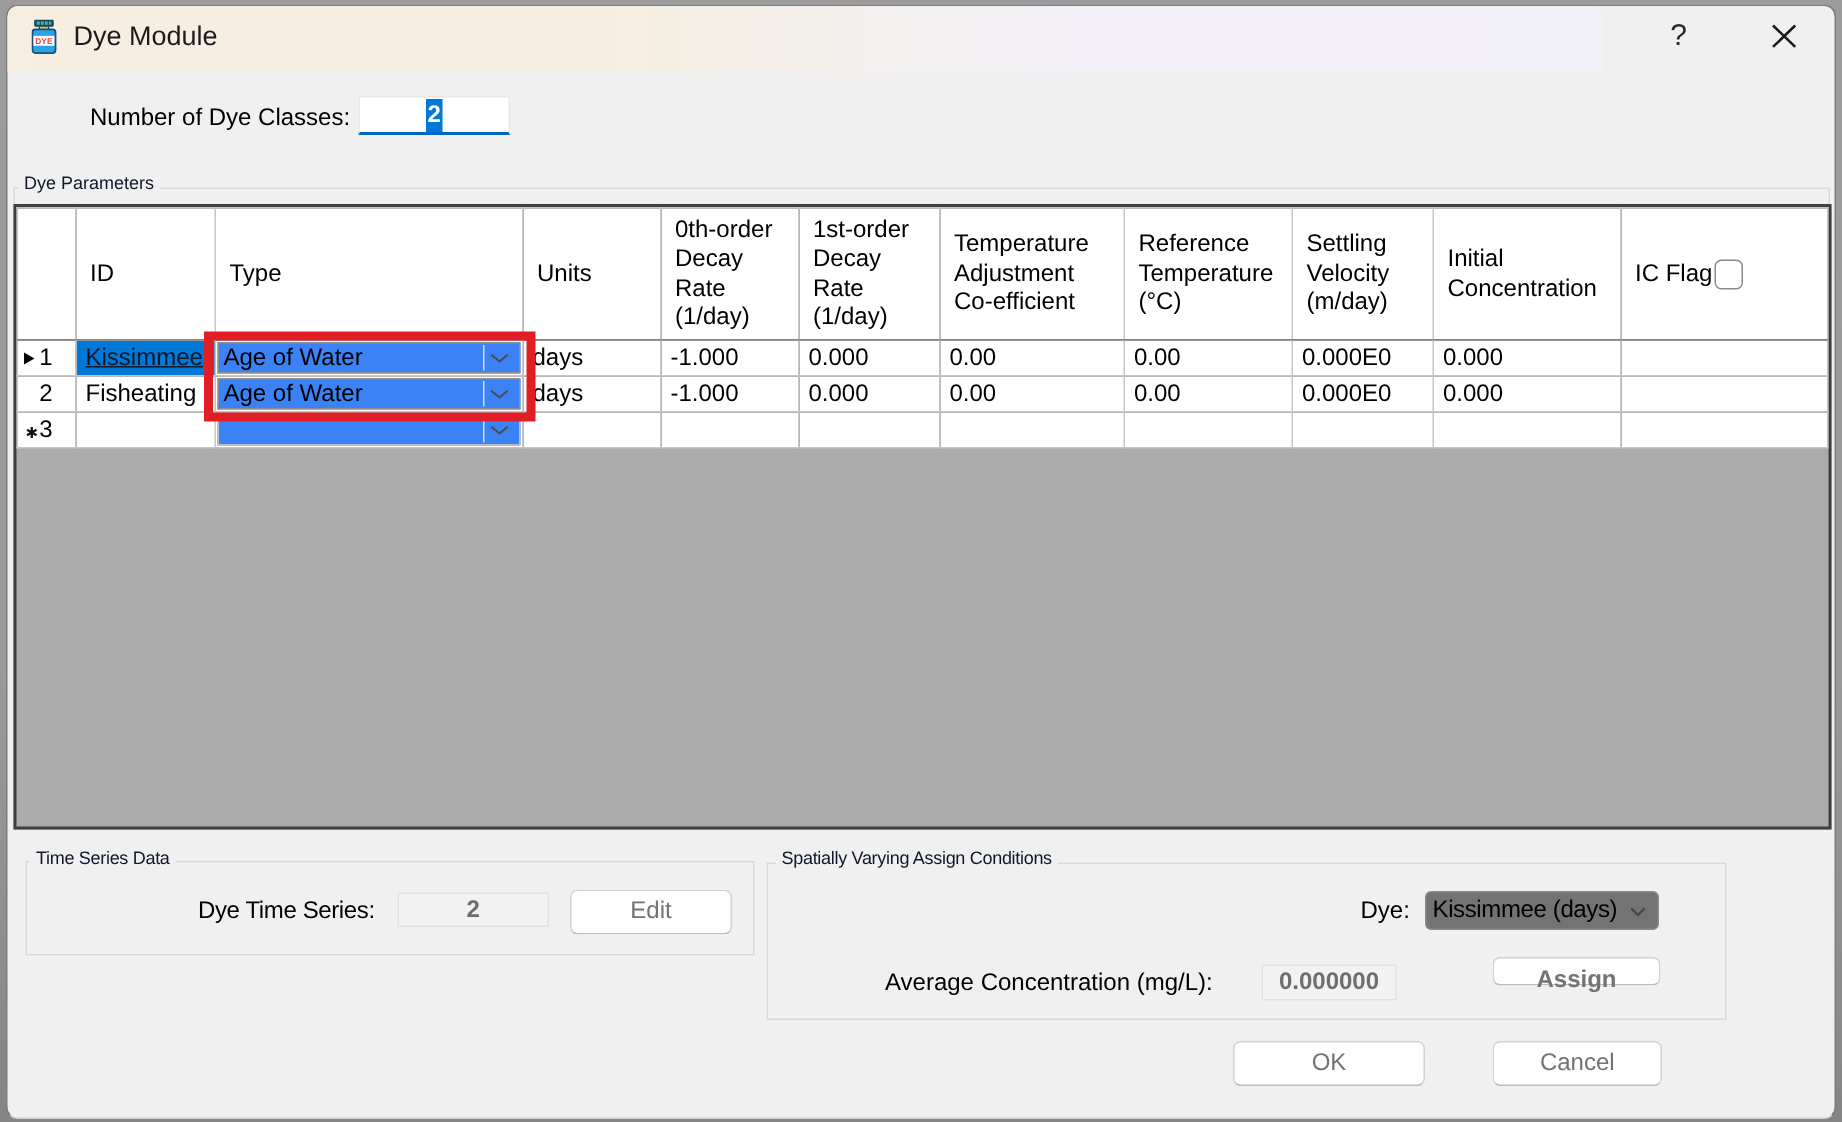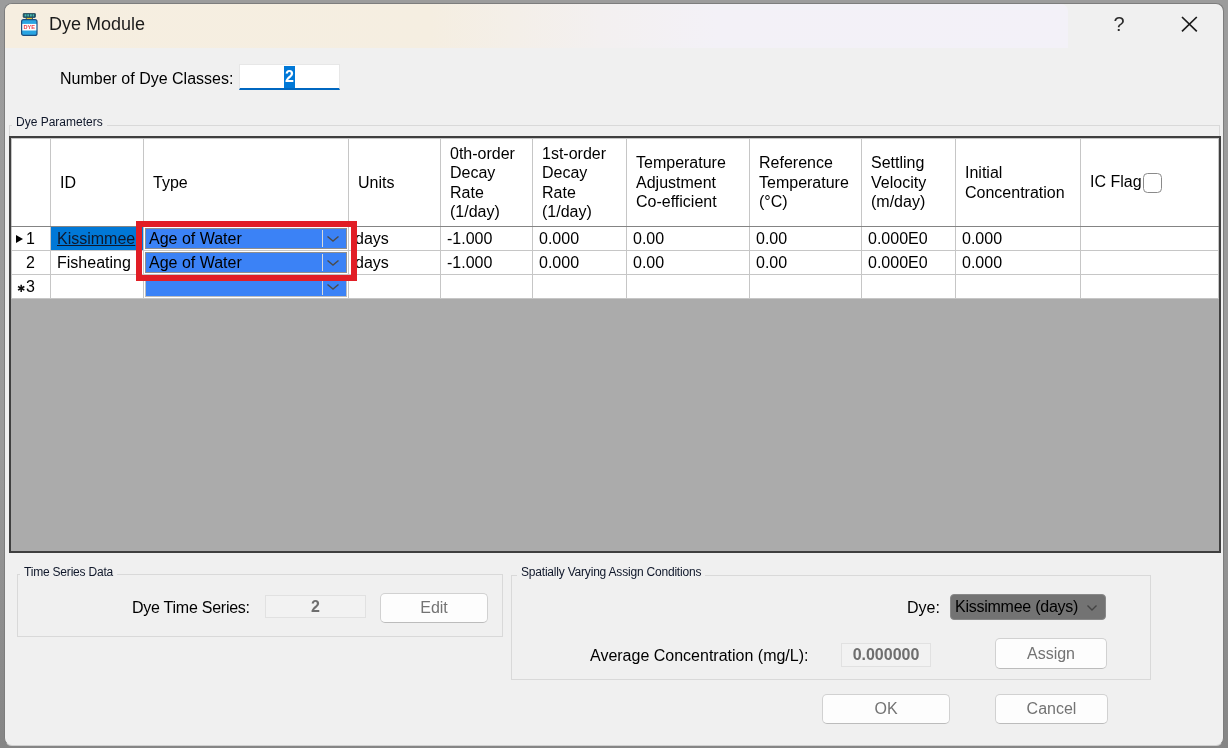--- a/index.html
+++ b/index.html
@@ -188,16 +188,16 @@
   <div class="abs" style="left:950px; top:594px; width:156px; height:26px; background:#737373; border:1px solid #898989; border-radius:4px;">
     <span style="position:absolute; left:4px; top:3px; font-size:16px; letter-spacing:-0.25px;">Kissimmee (days)</span>
     <span class="chev" style="right:8px; top:10px;">
       <svg width="10" height="6" viewBox="0 0 10 6">
         <path d="M0.5 0.5 L5 5 L9.5 0.5" stroke="#444" stroke-width="1.4" fill="none"></path>
       </svg>
     </span>
   </div>
   <div class="abs body-label" style="left:590px; top:647px; letter-spacing:0;">Average Concentration (mg/L):</div>
   <div class="tbox-dis" style="left:821px; top:643px; width:90px; height:24px; line-height:22px;margin-left:20px;">0.000000</div>
-  <div class="btn" style="left:995px; top:638px; width:112px; height:31px; line-height:29px;">Assign</div>
+  <div class="btn" style="left:995px; top:638px; width:112px; height:19px; line-height:29px;font-weight:bold;">Assign</div>
 
   <div class="btn" style="left:822px; top:694px; width:128px; height:30px; line-height:28px;">OK</div>
   <div class="btn" style="left:995px; top:694px; width:113px; height:30px; line-height:28px;">Cancel</div>
 
 </body></html>

